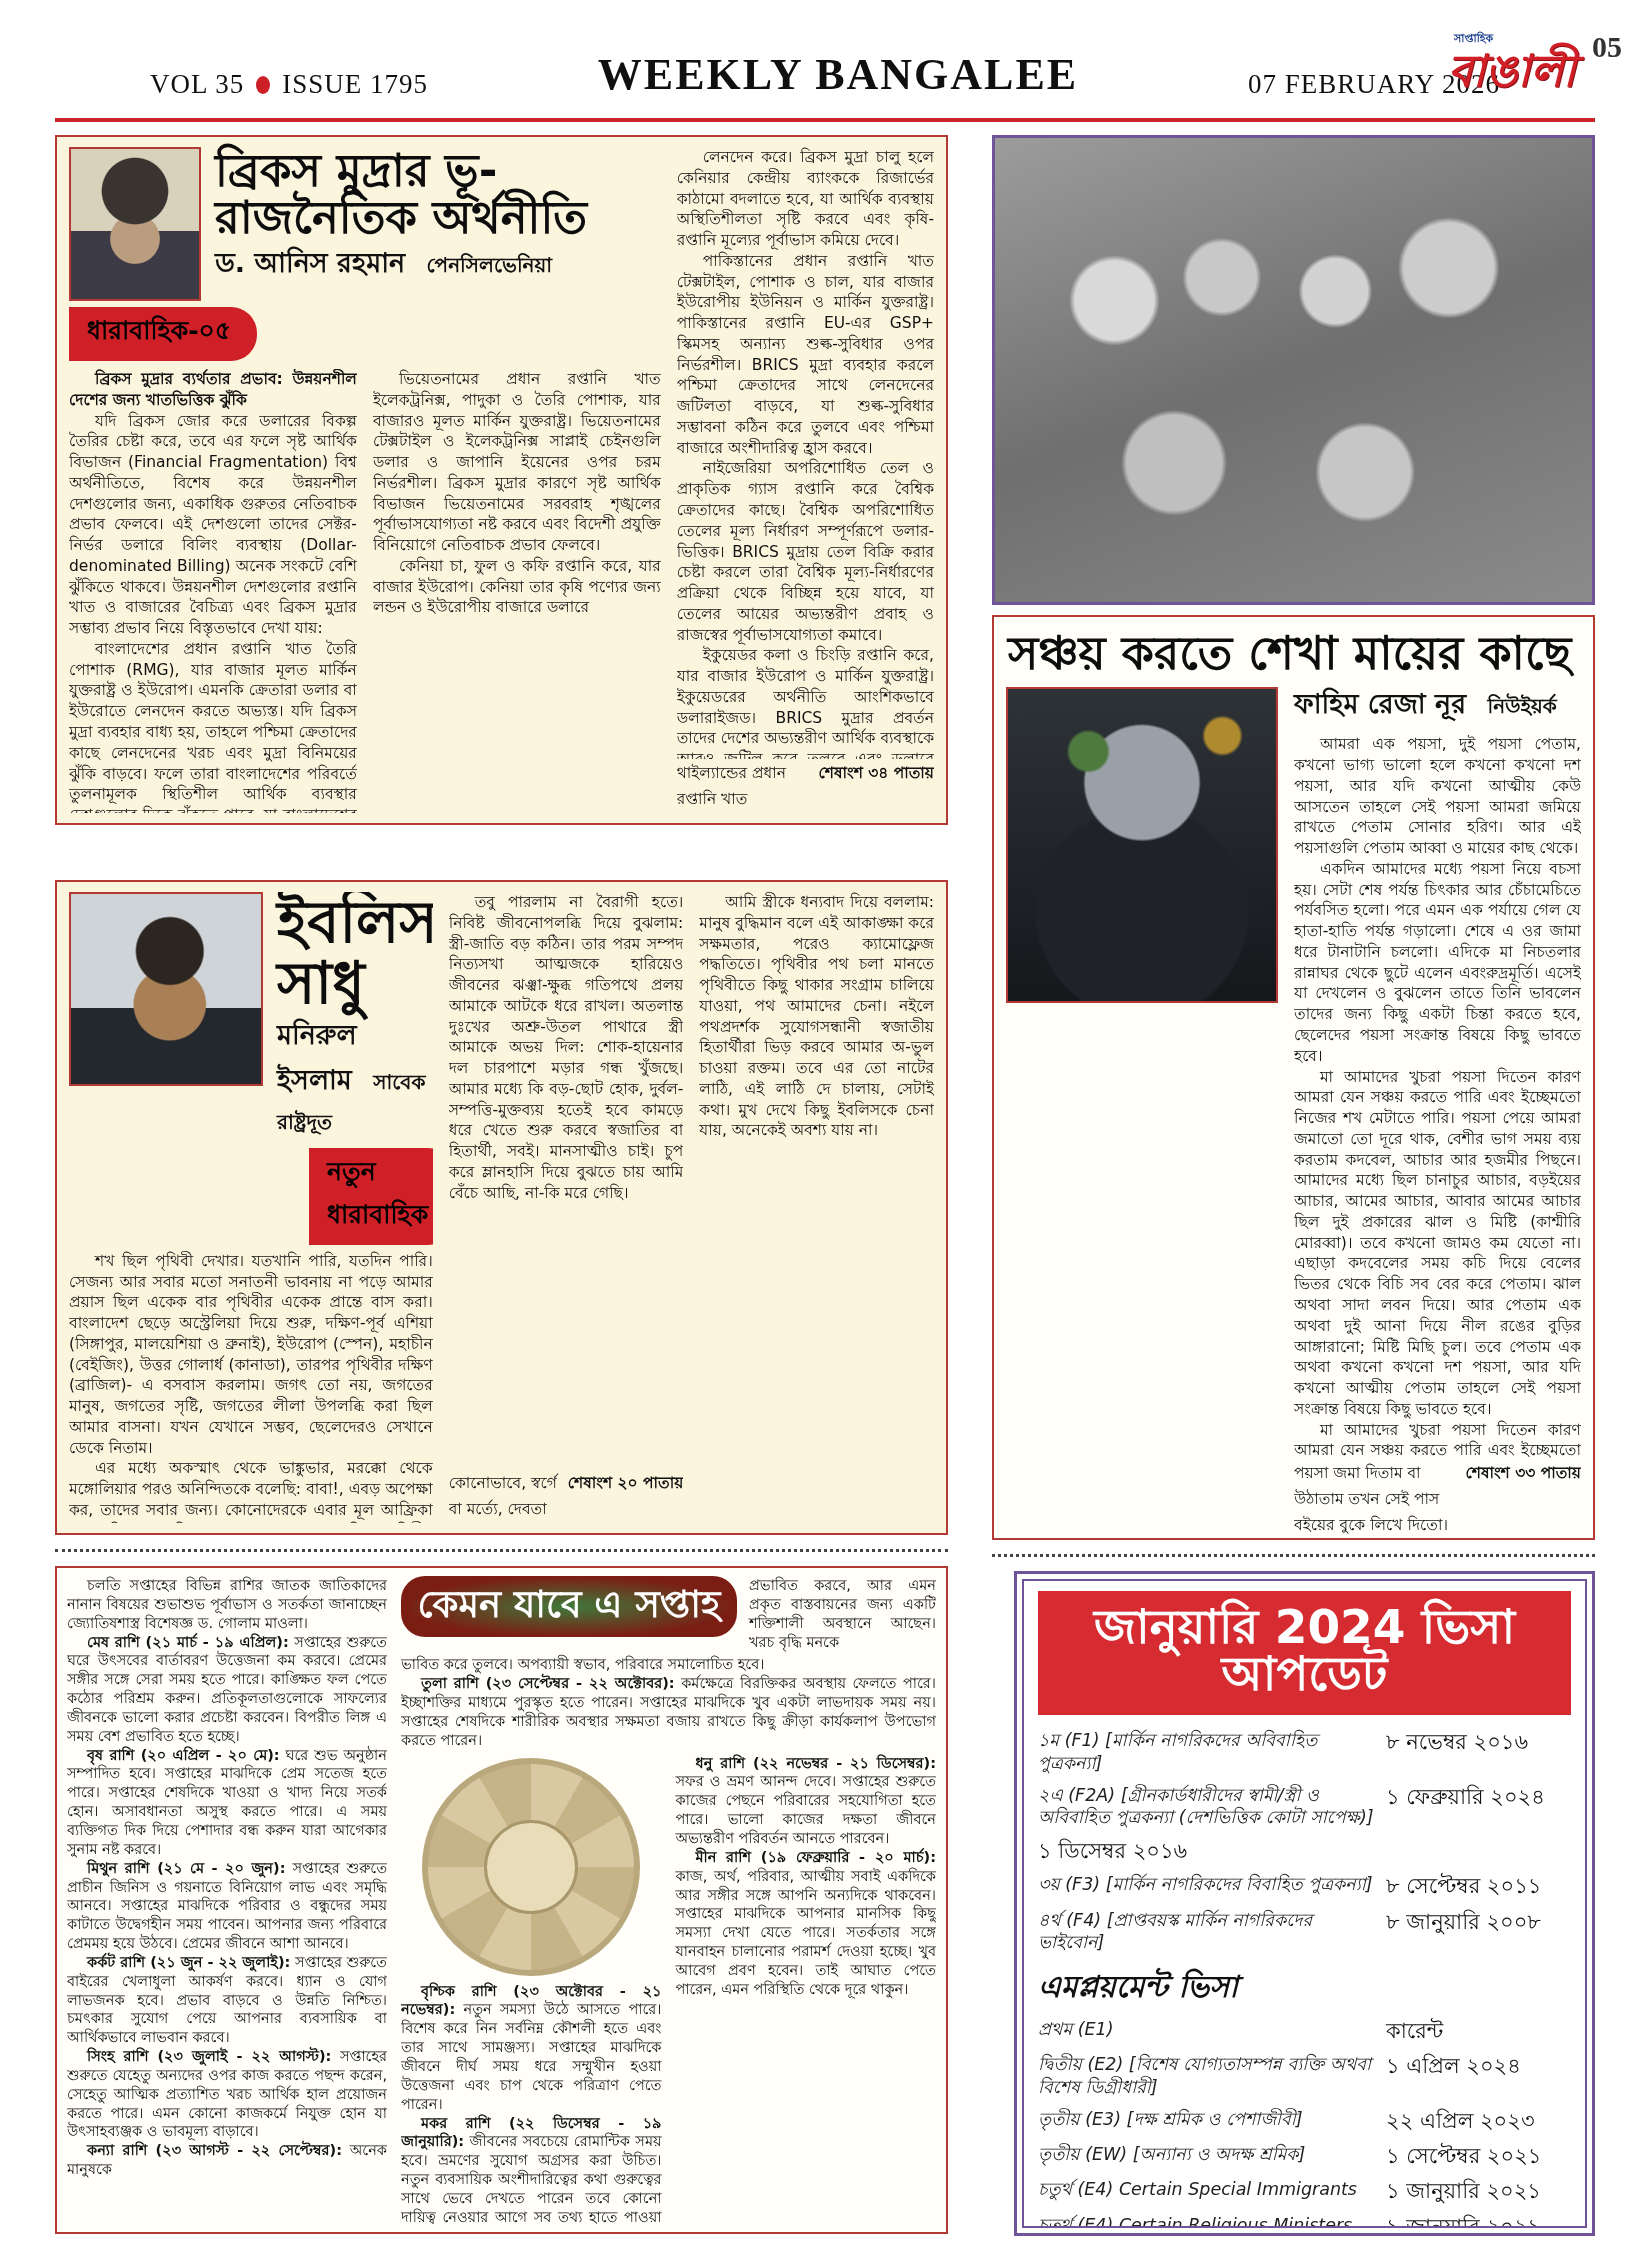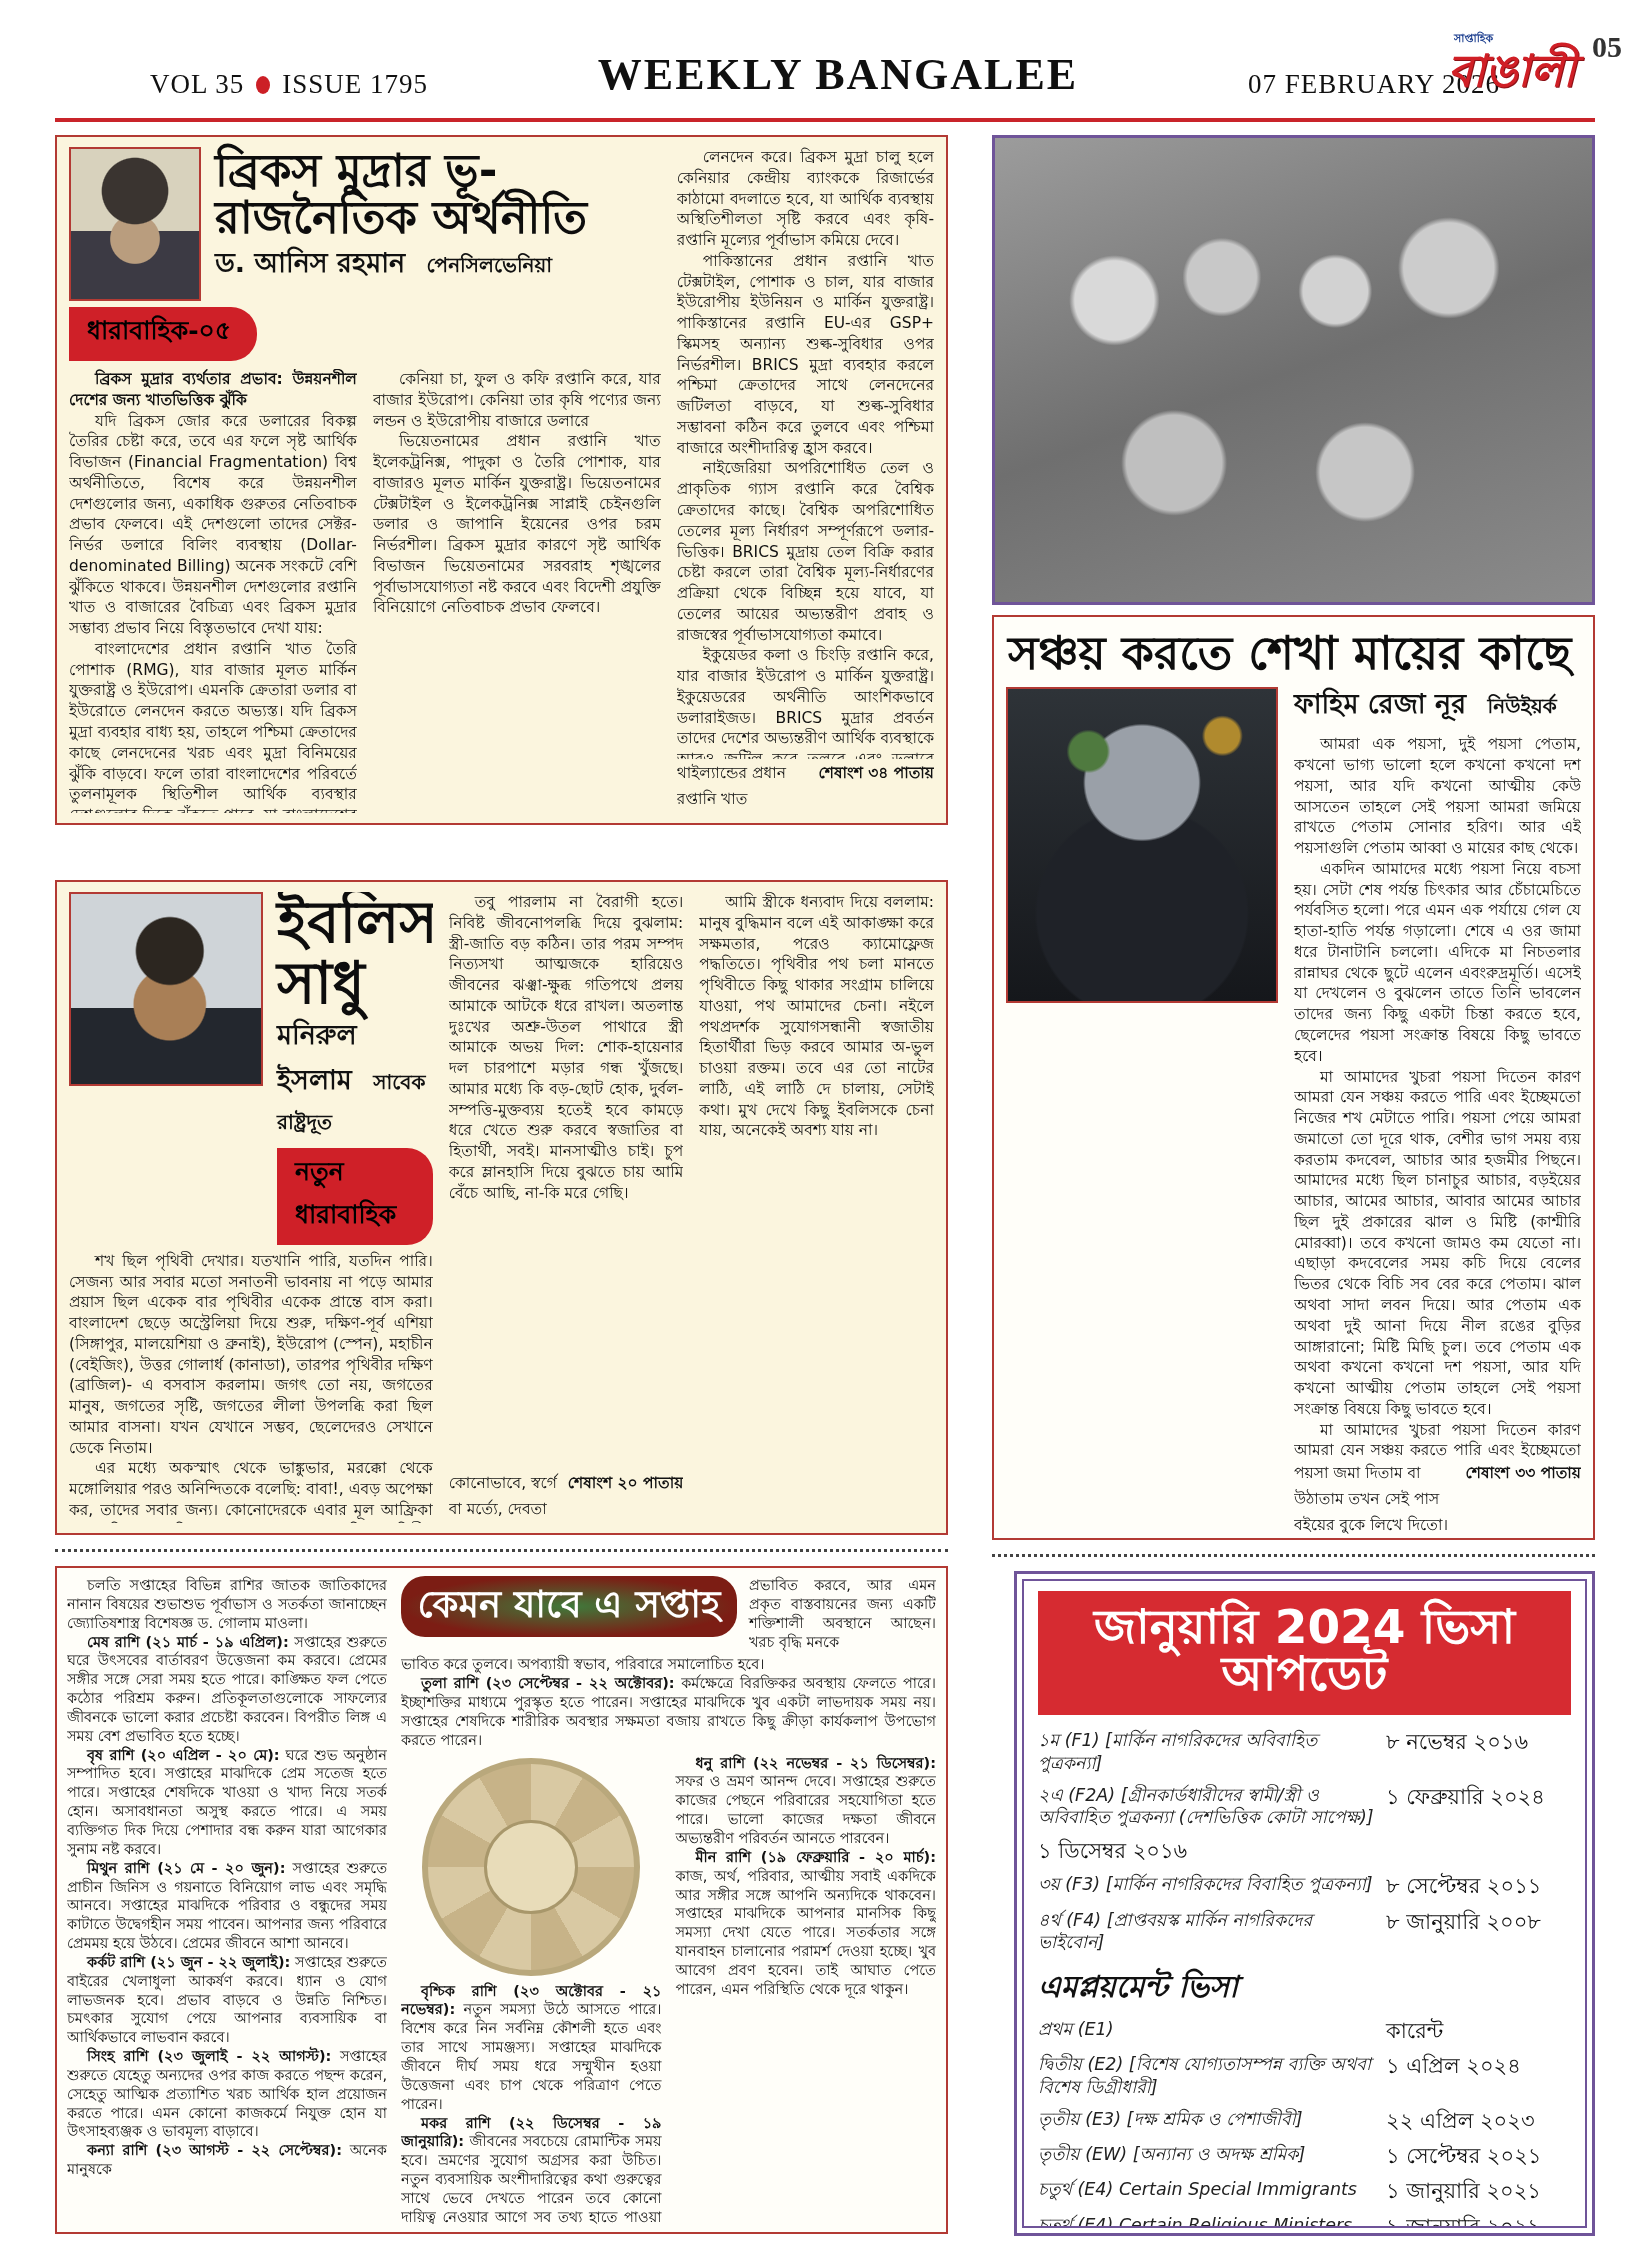--- a/index.html
+++ b/index.html
@@ -155,22 +155,22 @@
           <div style="margin:6px 0 8px;">
             <span class="pill">ধারাবাহিক-০৫</span>
           </div>
           <div class="col-row" style="flex:1;overflow:hidden;">
             <div class="ncol">
               <p class="np lead-bold">ব্রিকস মুদ্রার ব্যর্থতার প্রভাব: উন্নয়নশীল দেশের জন্য খাতভিত্তিক ঝুঁকি</p>
               <p class="np">যদি ব্রিকস জোর করে ডলারের বিকল্প তৈরির চেষ্টা করে, তবে এর ফলে সৃষ্ট আর্থিক বিভাজন (Financial Fragmentation) বিশ্ব অর্থনীতিতে, বিশেষ করে উন্নয়নশীল দেশগুলোর জন্য, একাধিক গুরুতর নেতিবাচক প্রভাব ফেলবে। এই দেশগুলো তাদের সেক্টর-নির্ভর ডলারে বিলিং ব্যবস্থায় (Dollar-denominated Billing) অনেক সংকটে বেশি ঝুঁকিতে থাকবে। উন্নয়নশীল দেশগুলোর রপ্তানি খাত ও বাজারের বৈচিত্র্য এবং ব্রিকস মুদ্রার সম্ভাব্য প্রভাব নিয়ে বিস্তৃতভাবে দেখা যায়:</p>
               <p class="np">বাংলাদেশের প্রধান রপ্তানি খাত তৈরি পোশাক (RMG), যার বাজার মূলত মার্কিন যুক্তরাষ্ট্র ও ইউরোপ। এমনকি ক্রেতারা ডলার বা ইউরোতে লেনদেন করতে অভ্যস্ত। যদি ব্রিকস মুদ্রা ব্যবহার বাধ্য হয়, তাহলে পশ্চিমা ক্রেতাদের কাছে লেনদেনের খরচ এবং মুদ্রা বিনিময়ের ঝুঁকি বাড়বে। ফলে তারা বাংলাদেশের পরিবর্তে তুলনামূলক স্থিতিশীল আর্থিক ব্যবস্থার দেশগুলোর দিকে ঝুঁকতে পারে, যা বাংলাদেশের রপ্তানি সংকোচন ঘটাতে পারে।</p>
             </div>
             <div class="ncol">
+              <p class="np">ভিয়েতনামের প্রধান রপ্তানি খাত ইলেকট্রনিক্স, পাদুকা ও তৈরি পোশাক, যার বাজারও মূলত মার্কিন যুক্তরাষ্ট্র। ভিয়েতনামের টেক্সটাইল ও ইলেকট্রনিক্স সাপ্লাই চেইনগুলি ডলার ও জাপানি ইয়েনের ওপর চরম নির্ভরশীল। ব্রিকস মুদ্রার কারণে সৃষ্ট আর্থিক বিভাজন ভিয়েতনামের সরবরাহ শৃঙ্খলের পূর্বাভাসযোগ্যতা নষ্ট করবে এবং বিদেশী প্রযুক্তি বিনিয়োগে নেতিবাচক প্রভাব ফেলবে।</p>
               <p class="np">কেনিয়া চা, ফুল ও কফি রপ্তানি করে, যার বাজার ইউরোপ। কেনিয়া তার কৃষি পণ্যের জন্য লন্ডন ও ইউরোপীয় বাজারে ডলারে</p>
-              <p class="np">ভিয়েতনামের প্রধান রপ্তানি খাত ইলেকট্রনিক্স, পাদুকা ও তৈরি পোশাক, যার বাজারও মূলত মার্কিন যুক্তরাষ্ট্র। ভিয়েতনামের টেক্সটাইল ও ইলেকট্রনিক্স সাপ্লাই চেইনগুলি ডলার ও জাপানি ইয়েনের ওপর চরম নির্ভরশীল। ব্রিকস মুদ্রার কারণে সৃষ্ট আর্থিক বিভাজন ভিয়েতনামের সরবরাহ শৃঙ্খলের পূর্বাভাসযোগ্যতা নষ্ট করবে এবং বিদেশী প্রযুক্তি বিনিয়োগে নেতিবাচক প্রভাব ফেলবে।</p>
             </div>
           </div>
         </div>
         <div class="ncol" style="flex:1;">
           <p class="np">লেনদেন করে। ব্রিকস মুদ্রা চালু হলে কেনিয়ার কেন্দ্রীয় ব্যাংককে রিজার্ভের কাঠামো বদলাতে হবে, যা আর্থিক ব্যবস্থায় অস্থিতিশীলতা সৃষ্টি করবে এবং কৃষি-রপ্তানি মূল্যের পূর্বাভাস কমিয়ে দেবে।</p>
           <p class="np">পাকিস্তানের প্রধান রপ্তানি খাত টেক্সটাইল, পোশাক ও চাল, যার বাজার ইউরোপীয় ইউনিয়ন ও মার্কিন যুক্তরাষ্ট্র। পাকিস্তানের রপ্তানি EU-এর GSP+ স্কিমসহ অন্যান্য শুল্ক-সুবিধার ওপর নির্ভরশীল। BRICS মুদ্রা ব্যবহার করলে পশ্চিমা ক্রেতাদের সাথে লেনদেনের জটিলতা বাড়বে, যা শুল্ক-সুবিধার সম্ভাবনা কঠিন করে তুলবে এবং পশ্চিমা বাজারে অংশীদারিত্ব হ্রাস করবে।</p>
           <p class="np">নাইজেরিয়া অপরিশোধিত তেল ও প্রাকৃতিক গ্যাস রপ্তানি করে বৈশ্বিক ক্রেতাদের কাছে। বৈশ্বিক অপরিশোধিত তেলের মূল্য নির্ধারণ সম্পূর্ণরূপে ডলার-ভিত্তিক। BRICS মুদ্রায় তেল বিক্রি করার চেষ্টা করলে তারা বৈশ্বিক মূল্য-নির্ধারণের প্রক্রিয়া থেকে বিচ্ছিন্ন হয়ে যাবে, যা তেলের আয়ের অভ্যন্তরীণ প্রবাহ ও রাজস্বের পূর্বাভাসযোগ্যতা কমাবে।</p>
           <p class="np">ইকুয়েডর কলা ও চিংড়ি রপ্তানি করে, যার বাজার ইউরোপ ও মার্কিন যুক্তরাষ্ট্র। ইকুয়েডরের অর্থনীতি আংশিকভাবে ডলারাইজড। BRICS মুদ্রার প্রবর্তন তাদের দেশের অভ্যন্তরীণ আর্থিক ব্যবস্থাকে আরও জটিল করে তুলবে এবং ডলারে বিলিং থেকে সরে আসার জন্য একটি ব্যয়বহুল রূপান্তর প্রয়োজন হবে।</p>
           <p class="np">চিলি তামা ও লিথিয়াম রপ্তানি করে বৈশ্বিক শিল্প বাজারে। তামার মতো পণ্যের বৈশ্বিক বেঞ্চমার্ক মূল্য ডলার-ভিত্তিক। BRICS মুদ্রা ব্যবহার করলে চিলিকে দুই ধরনের দামের ঝুঁকি সামলাতে হবে—একটি ডলারভিত্তিক বিশ্ব মূল্য এবং BRICS-মুদ্রাভিত্তিক লেনদেন-যা রাজস্ব প্রবাহকে ঝুঁকিপূর্ণ করে তুলবে।</p>
           <div class="col-end">
@@ -187,21 +187,21 @@
       <div class="col-row">
         <div class="ncol" style="flex:1.55;">
           <div style="display:flex;gap:14px;">
             <div class="auth-photo ph-monir"></div>
             <div style="min-width:0;">
               <div class="headline" style="font-size:58px;">ইবলিস-সাধু</div>
               <div class="byline">
                 <span>মনিরুল ইসলাম</span>
                 <span class="loc">সাবেক রাষ্ট্রদূত</span>
               </div>
-              <div style="margin-top:8px;">
+              <div style="margin-top:8px;margin-left:32px;">
                 <span class="pill">নতুন ধারাবাহিক</span>
               </div>
             </div>
           </div>
           <p class="np" style="margin-top:6px;">শখ ছিল পৃথিবী দেখার। যতখানি পারি, যতদিন পারি। সেজন্য আর সবার মতো সনাতনী ভাবনায় না পড়ে আমার প্রয়াস ছিল একেক বার পৃথিবীর একেক প্রান্তে বাস করা। বাংলাদেশ ছেড়ে অস্ট্রেলিয়া দিয়ে শুরু, দক্ষিণ-পূর্ব এশিয়া (সিঙ্গাপুর, মালয়েশিয়া ও ব্রুনাই), ইউরোপ (স্পেন), মহাচীন (বেইজিং), উত্তর গোলার্ধ (কানাডা), তারপর পৃথিবীর দক্ষিণ (ব্রাজিল)- এ বসবাস করলাম। জগৎ তো নয়, জগতের মানুষ, জগতের সৃষ্টি, জগতের লীলা উপলব্ধি করা ছিল আমার বাসনা। যখন যেখানে সম্ভব, ছেলেদেরও সেখানে ডেকে নিতাম।</p>
           <p class="np">এর মধ্যে অকস্মাৎ থেকে ভাঙ্কুভার, মরক্কো থেকে মঙ্গোলিয়ার পরও অনিন্দিতকে বলেছি: বাবা!, এবড় অপেক্ষা কর, তাদের সবার জন্য। কোনোদেরকে এবার মূল আফ্রিকা এবং দক্ষিণ আমেরিকা দেখবার। ছেলে ভালো নিলে পৃথিবীর কেন্দ্র নিউইয়র্ক, সে অর্থে টরেন্টো। তাই তার হাত রাষ্ট্রদূত না হয়ে কনসাল জেনারেল হয়ে নিউইয়র্কে আসতে পেরে সে খুশি, মা-বাবা-ভাইয়ের সাথে মিলিত হয়ে ভালো খুশি। কোথা ছেলের অপেক্ষা সব শেষ, পৃথিবী দেখা শেষ না করেই অন্য জগৎ দেখার শখ। তাই তার কেশাগ্রের পলায়ক মন নিয়ে পাড়ি দিল শুদ্ধ অন্তরে স্বদেশ ভূবনে-গভীর নক্ষত্রের অন্ধকারে। রবীন্দ্রনাথ বলেছেন, এই পৃথিবীতে কে কাহার। অর্থাৎ এই পৃথিবীতে</p>
         </div>
         <div class="ncol">
           <p class="np">তবু পারলাম না বৈরাগী হতে। নিবিষ্ট জীবনোপলব্ধি দিয়ে বুঝলাম: স্ত্রী-জাতি বড় কঠিন। তার পরম সম্পদ নিত্যসখা আত্মজকে হারিয়েও জীবনের ঝঞ্ঝা-ক্ষুব্ধ গতিপথে প্রলয় আমাকে আটকে ধরে রাখল। অতলান্ত দুঃখের অশ্রু-উতল পাথারে স্ত্রী আমাকে অভয় দিল: শোক-হায়েনার দল চারপাশে মড়ার গন্ধ খুঁজছে। আমার মধ্যে কি বড়-ছোট হোক, দুর্বল-সম্পত্তি-মুক্তব্যয় হতেই হবে কামড়ে ধরে খেতে শুরু করবে স্বজাতির বা হিতার্থী, সবই। মানসাত্মীও চাই। চুপ করে ম্লানহাসি দিয়ে বুঝতে চায় আমি বেঁচে আছি, না-কি মরে গেছি।</p>
           <div class="col-end">

